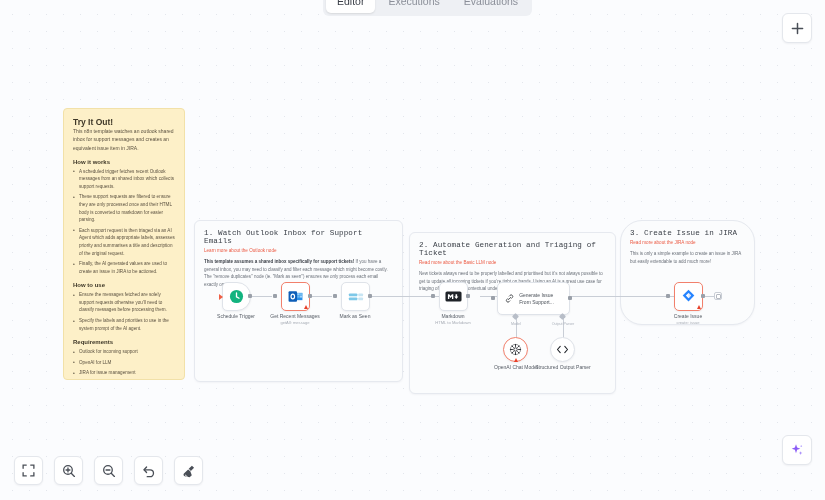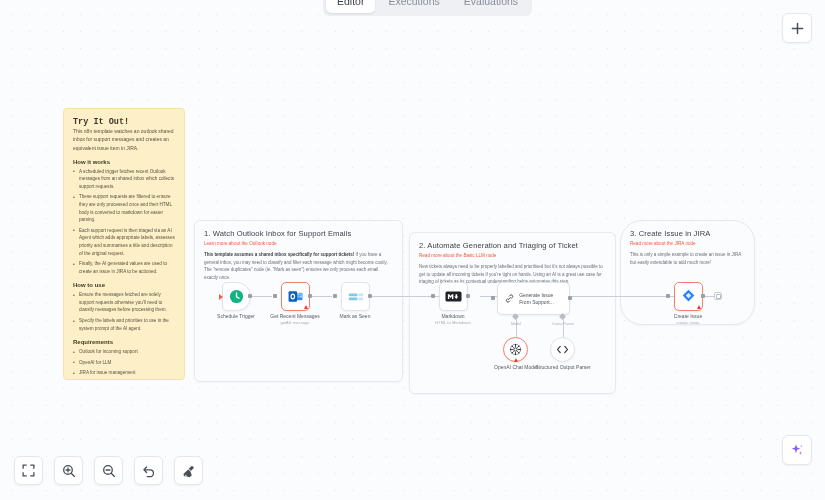--- a/index.html
+++ b/index.html
@@ -63,21 +63,21 @@
     position: absolute;
     left: 63px; top: 108px;
     width: 122px; height: 272px;
     background: #fdf0c8;
     border: 1px solid #f2e1a8;
     border-radius: 4px;
     padding: 8px 9px;
     overflow: hidden;
     color: #4a4030;
   }
-  .sticky h1 { font-size: 8.5px; font-weight: 700; color: #3f3828; font-family: Liberation Mono, monospace; }
+  .sticky h1 { font-size: 8.5px; font-weight: 700; color: #3f3828; }
   .sticky h2 { font-size: 6px; font-weight: 700; margin: 7px 0 3px 0; color: #3f3828; }
   .sticky p  { font-size: 5px; line-height: 1.65; color: #5b5140; }
   .sticky ul { list-style: none; margin: 0; padding: 0; }
   .sticky li {
     font-size: 4.6px; line-height: 1.65; color: #5b5140;
     padding-left: 6px; position: relative; margin-bottom: 3px;
   }
   .sticky li:before {
     content: "•"; position: absolute; left: 0px; top: -0.5px; font-size: 5px;
   }
@@ -87,21 +87,21 @@
     position: absolute;
     background: #fbfcfd;
     border: 1px solid #e6e9ef;
     border-radius: 6px;
     box-shadow: 0 1px 2px rgba(20,20,40,.04);
   }
   #card-1 { left: 194px; top: 220px; width: 209px; height: 162px; }
   #card-2 { left: 409px; top: 232px; width: 207px; height: 162px; }
   #card-3 { left: 620px; top: 220px; width: 135px; height: 105px; border-radius: 22px; }
 
-  .card-title { font-size: 7.6px; font-weight: 400; color: #3c4149; padding: 8px 9px 0 9px; letter-spacing: .1px; }
+  .card-title { font-size: 7.6px; font-weight: 400; color: #3c4149; padding: 8px 9px 0 9px; letter-spacing: .1px; font-family: Liberation Mono, monospace; }
   .card-link  { font-size: 4.6px; color: #ec5b44; padding: 3px 9px 0 9px; }
   .card-body  { font-size: 4.5px; color: #6a7079; line-height: 1.7; padding: 5px 9px 0 9px; }
   .card-body b { color: #3c4149; font-weight: 700; }
 
   
   .node {
     position: absolute;
     background: #ffffff;
     border: 1px solid #dfe3e9;
     border-radius: 5px;

